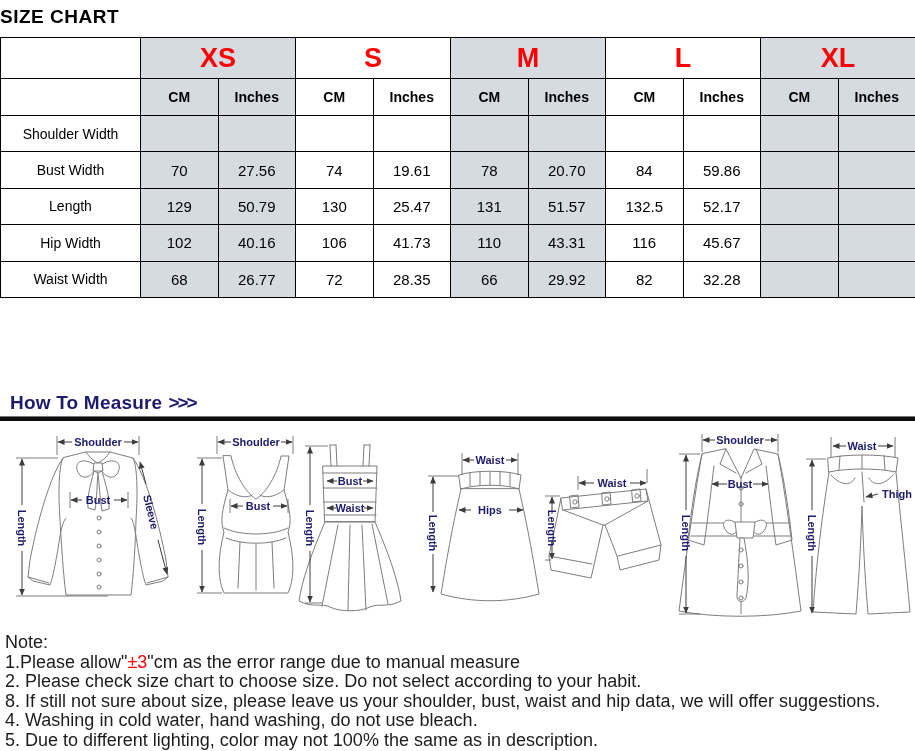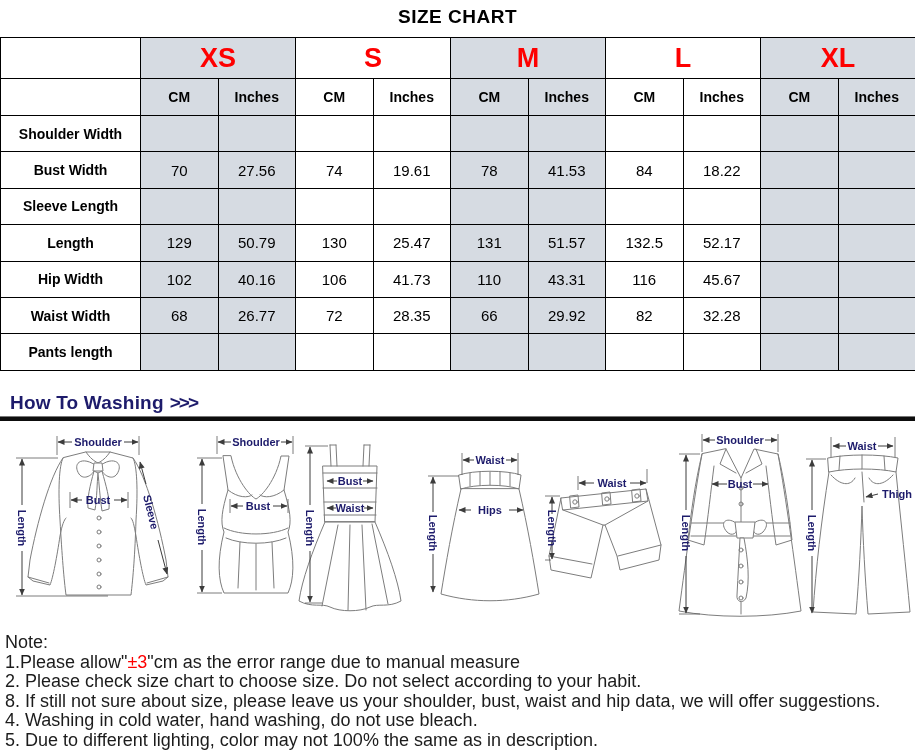--- a/index.html
+++ b/index.html
@@ -1,27 +1,27 @@
 <!DOCTYPE html>
 <html><head>
 <meta charset="utf-8">
 <style>
   html,body{margin:0;padding:0;background:#fff;}
   .page{position:relative;width:915px;height:751px;background:#fff;overflow:hidden;
         font-family:"Liberation Sans","DejaVu Sans",sans-serif;color:#000;}
-  .title{position:absolute;top:6px;left:0;width:100%;text-align:center;
+  .title{position:absolute;top:6px;left:0;width:100%;text-align:left;
          font-size:19px;font-weight:bold;letter-spacing:.5px;}
   table.size{position:absolute;top:37px;left:0;width:915px;border-collapse:collapse;table-layout:fixed;}
   table.size td,table.size th{border:1px solid #000;text-align:center;vertical-align:middle;
          padding:0;overflow:hidden;white-space:nowrap;}
   col.lab{width:140px;} col.v{width:77.5px;}
   tr.szrow{height:41px;} tr.unitrow{height:37px;} tr.bodyrow{height:36.4px;}
   th.size-name{font-size:27px;font-weight:bold;color:#fe0000;}
   th.unit{font-size:14px;font-weight:bold;}
-  td.rowlabel{font-size:14px;font-weight:bold;}
+  td.rowlabel{font-size:14px;font-weight:normal;}
   td.val{font-size:15px;}
   .s{background:#d6dbe2;}
   .measure-head{position:absolute;top:392px;left:10px;font-size:19px;font-weight:bold;
          color:#1d1b6b;letter-spacing:.2px;}
   .measure-head .arr{letter-spacing:-2px;margin-left:6px;}
   .rule{position:absolute;top:416px;left:0;width:915px;height:4px;background:#0d0d0d;border-top:1px solid #777;}
   svg.diagrams{position:absolute;top:428px;left:0;}
   .o{fill:none;stroke:#7d7d7d;stroke-width:1;stroke-linejoin:round;stroke-linecap:round;}
   .of{fill:#fff;stroke:#7d7d7d;stroke-width:1;stroke-linejoin:round;}
   .m{stroke:#3c3c3c;stroke-width:1;fill:none;}
@@ -87,36 +87,23 @@
       <td class="val s"></td>
       <td class="val s"></td>
     </tr>
     <tr class="bodyrow">
       <td class="rowlabel">Bust Width</td>
       <td class="val s">70</td>
       <td class="val s">27.56</td>
       <td class="val">74</td>
       <td class="val">19.61</td>
       <td class="val s">78</td>
-      <td class="val s">41.53</td>
+      <td class="val s">20.70</td>
       <td class="val">84</td>
-      <td class="val">18.22</td>
-      <td class="val s"></td>
-      <td class="val s"></td>
-    </tr>
-    <tr class="bodyrow">
-      <td class="rowlabel">Sleeve Length</td>
-      <td class="val s"></td>
-      <td class="val s"></td>
-      <td class="val"></td>
-      <td class="val"></td>
-      <td class="val s"></td>
-      <td class="val s"></td>
-      <td class="val"></td>
-      <td class="val"></td>
+      <td class="val">59.86</td>
       <td class="val s"></td>
       <td class="val s"></td>
     </tr>
     <tr class="bodyrow">
       <td class="rowlabel">Length</td>
       <td class="val s">129</td>
       <td class="val s">50.79</td>
       <td class="val">130</td>
       <td class="val">25.47</td>
       <td class="val s">131</td>
@@ -145,38 +132,25 @@
       <td class="val s">26.77</td>
       <td class="val">72</td>
       <td class="val">28.35</td>
       <td class="val s">66</td>
       <td class="val s">29.92</td>
       <td class="val">82</td>
       <td class="val">32.28</td>
       <td class="val s"></td>
       <td class="val s"></td>
     </tr>
-    <tr class="bodyrow">
-      <td class="rowlabel">Pants length</td>
-      <td class="val s"></td>
-      <td class="val s"></td>
-      <td class="val"></td>
-      <td class="val"></td>
-      <td class="val s"></td>
-      <td class="val s"></td>
-      <td class="val"></td>
-      <td class="val"></td>
-      <td class="val s"></td>
-      <td class="val s"></td>
-    </tr>
   </tbody>
     </table>
 
   <div class="measure-head">
-    <span>How To Washing</span><span class="arr">&gt;&gt;&gt;</span>
+    <span>How To Measure</span><span class="arr">&gt;&gt;&gt;</span>
   </div>
   <div class="rule"></div>
 
   <svg class="diagrams" width="915" height="200" viewBox="0 0 915 200">
     <defs>
       <marker id="ar" markerWidth="8" markerHeight="8" refX="6.5" refY="3" orient="auto">
         <path d="M0,0 L7,3 L0,6 Z" fill="#3c3c3c"></path>
       </marker>
     </defs>
 

